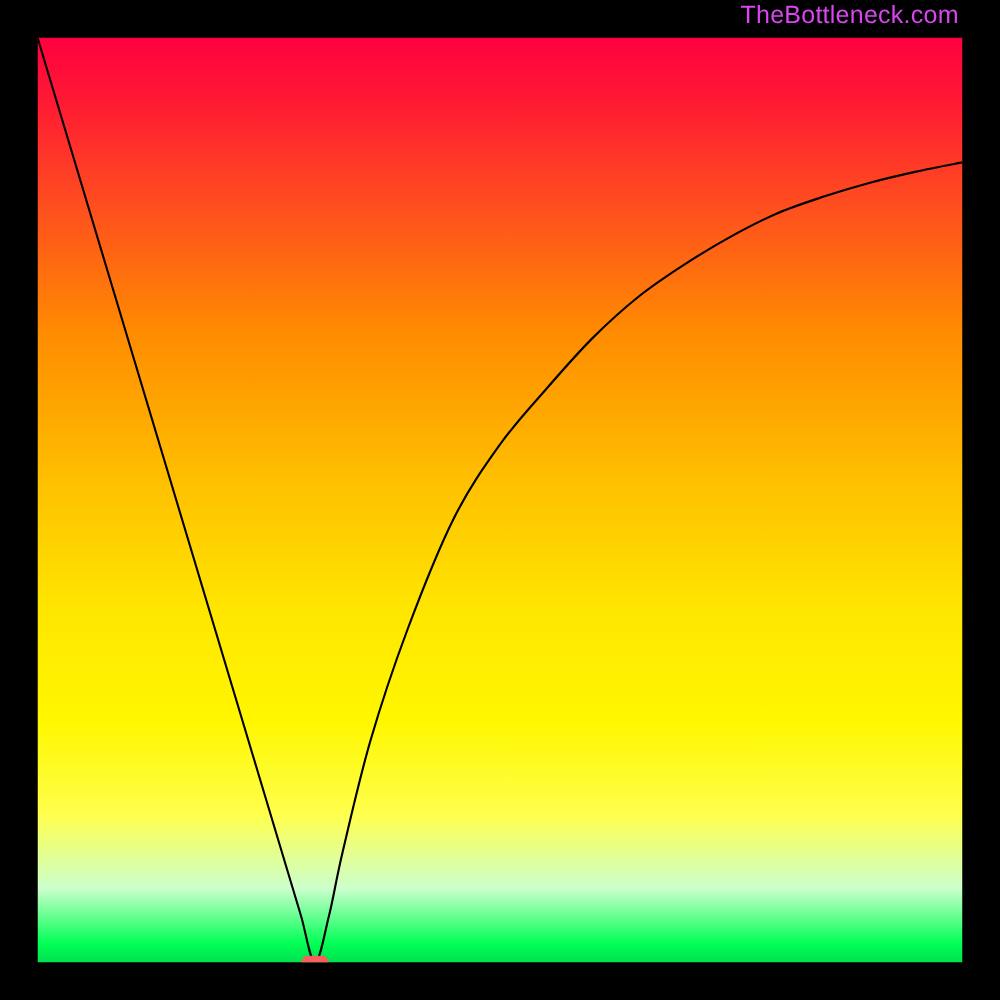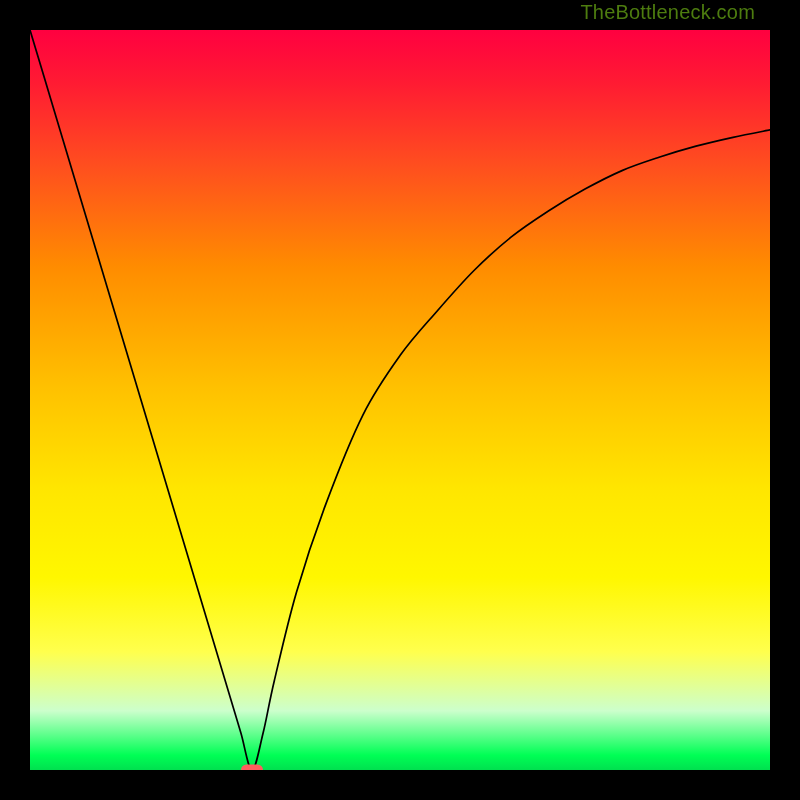--- a/index.html
+++ b/index.html
@@ -52,22 +52,22 @@
   svg.curve {
     position: absolute;
     left: 0;
     top: 0;
     width: 740px;
     height: 740px;
   }
   .watermark {
     position: absolute;
     top: 1px;
-    right: 45px;
-    color: #4d7c0f;
+    right: 33px;
+    color: #d946ef;
     font-size: 20px;
     letter-spacing: 0.2px;
   }
   .marker {
     fill: #ff5d5d;
     stroke: none;
   }
   .curve-path {
     fill: none;
     stroke: #000000;

